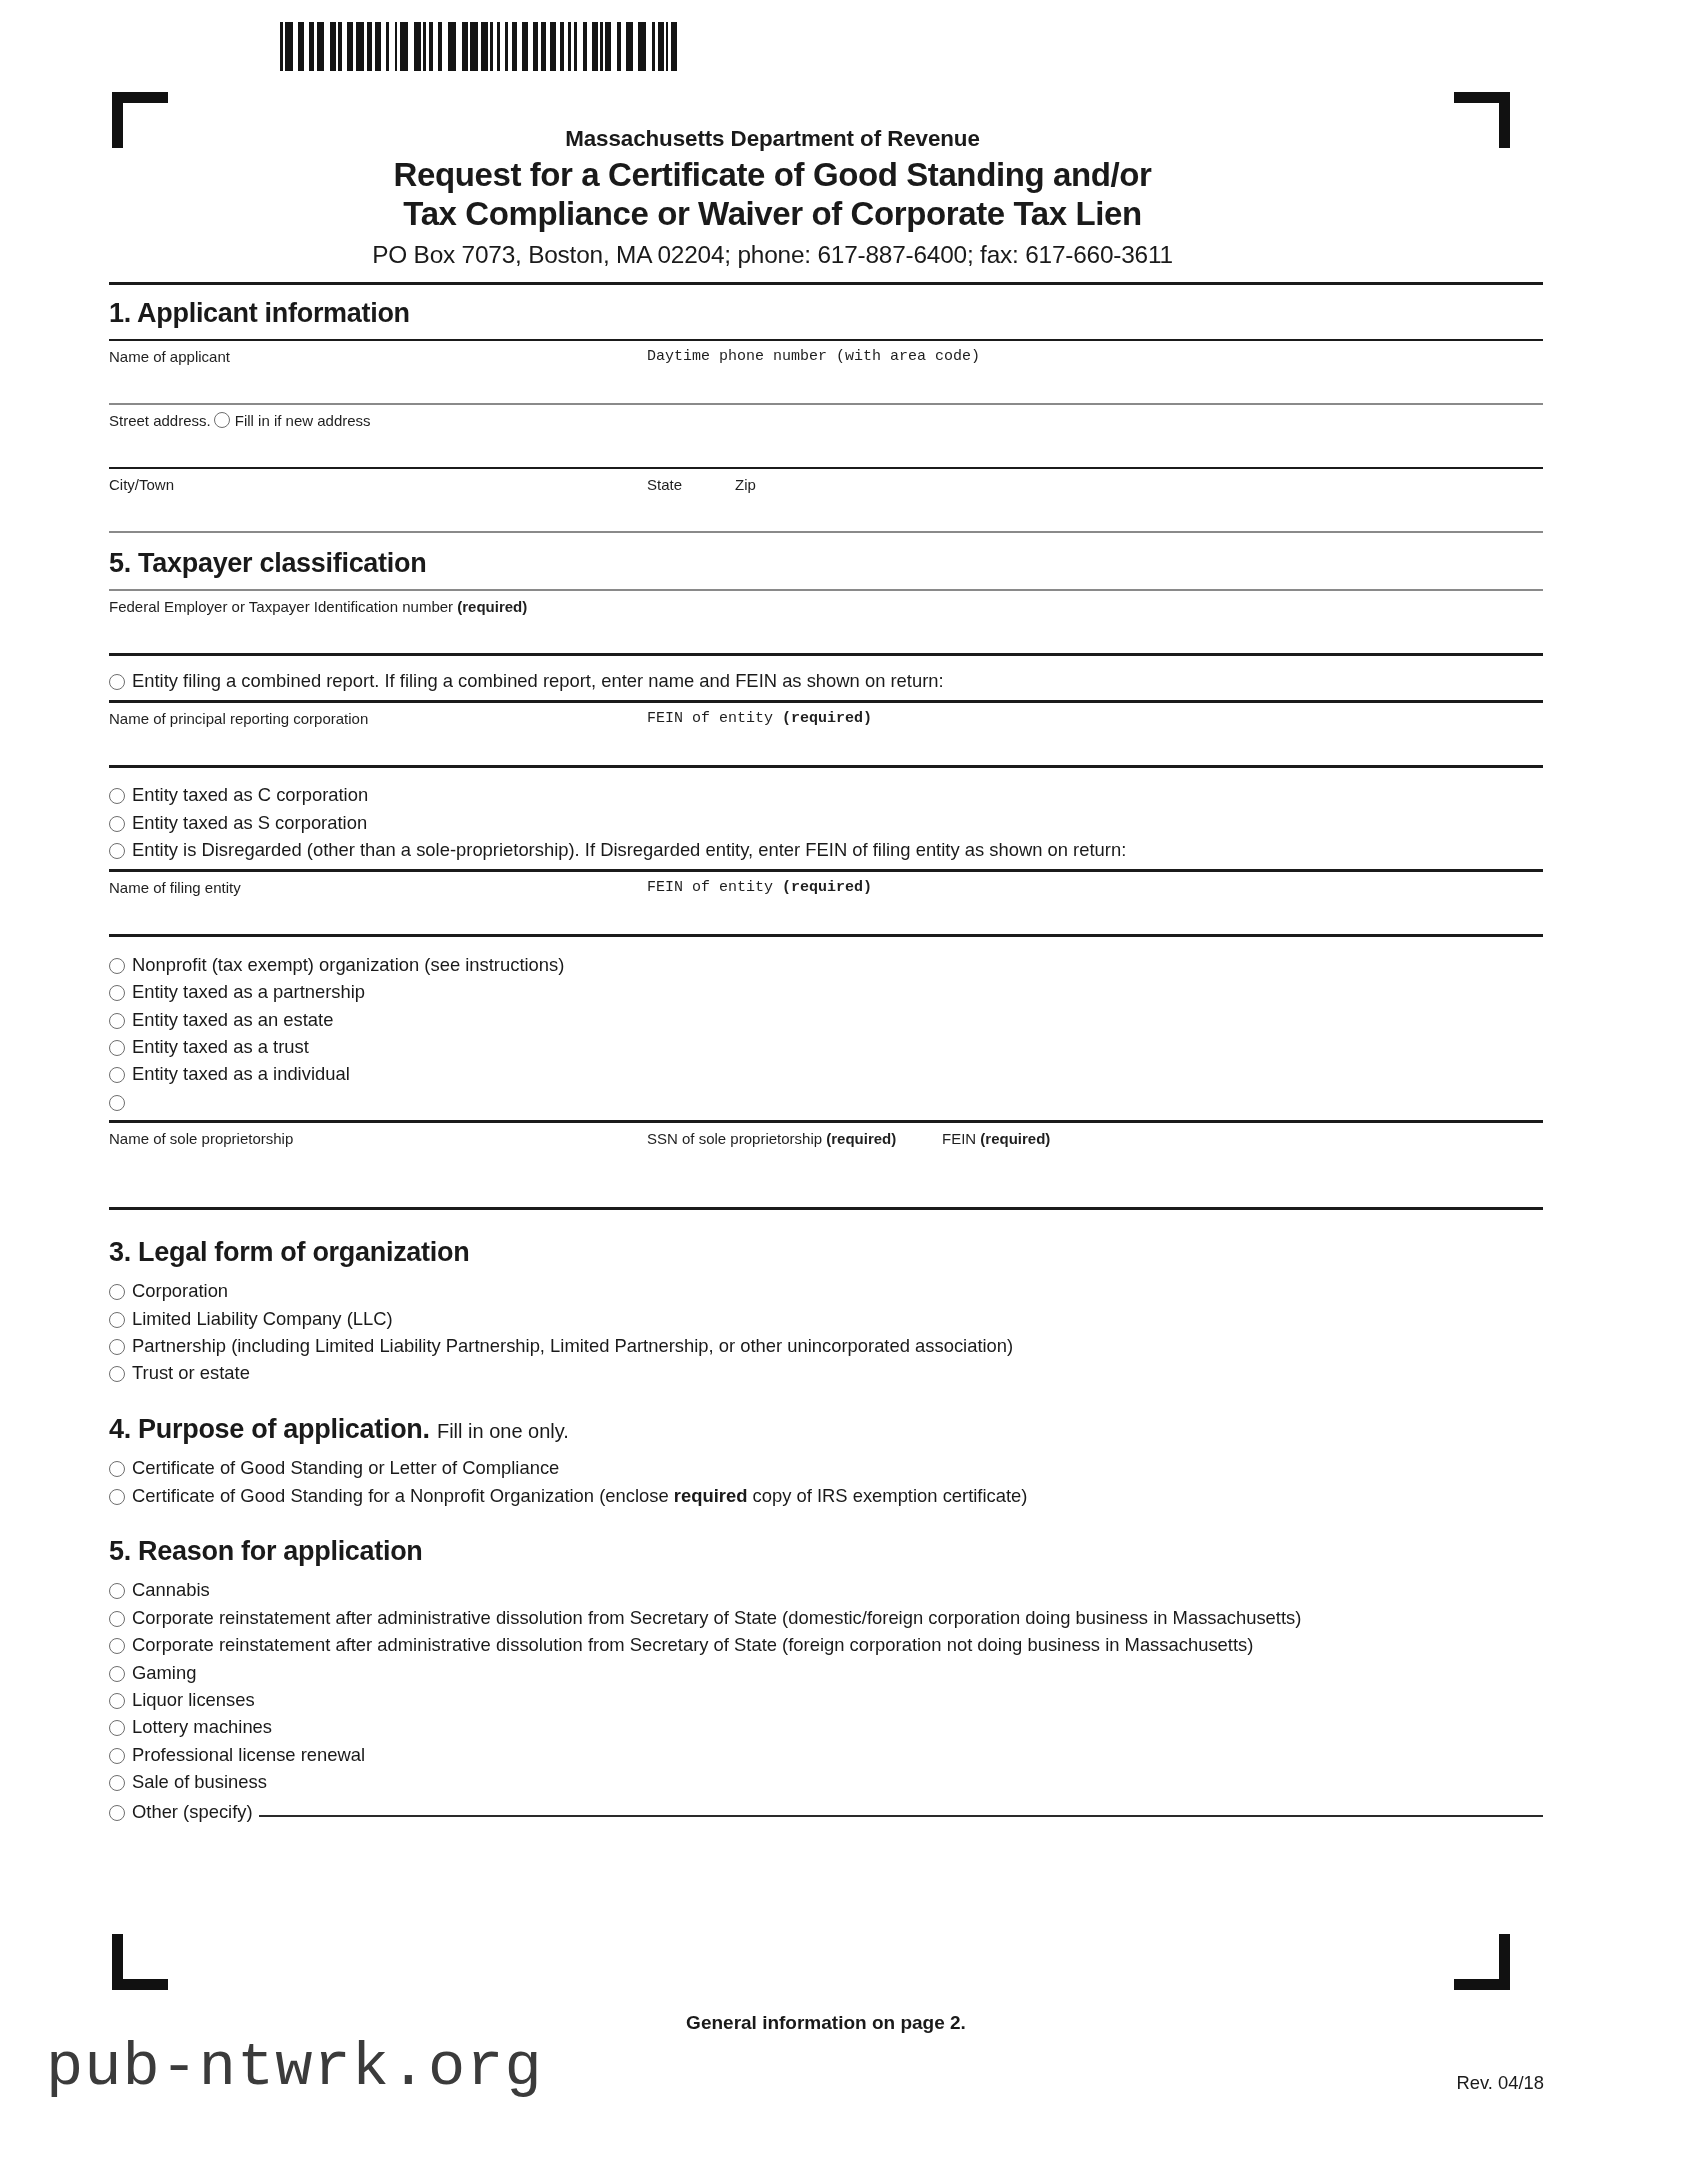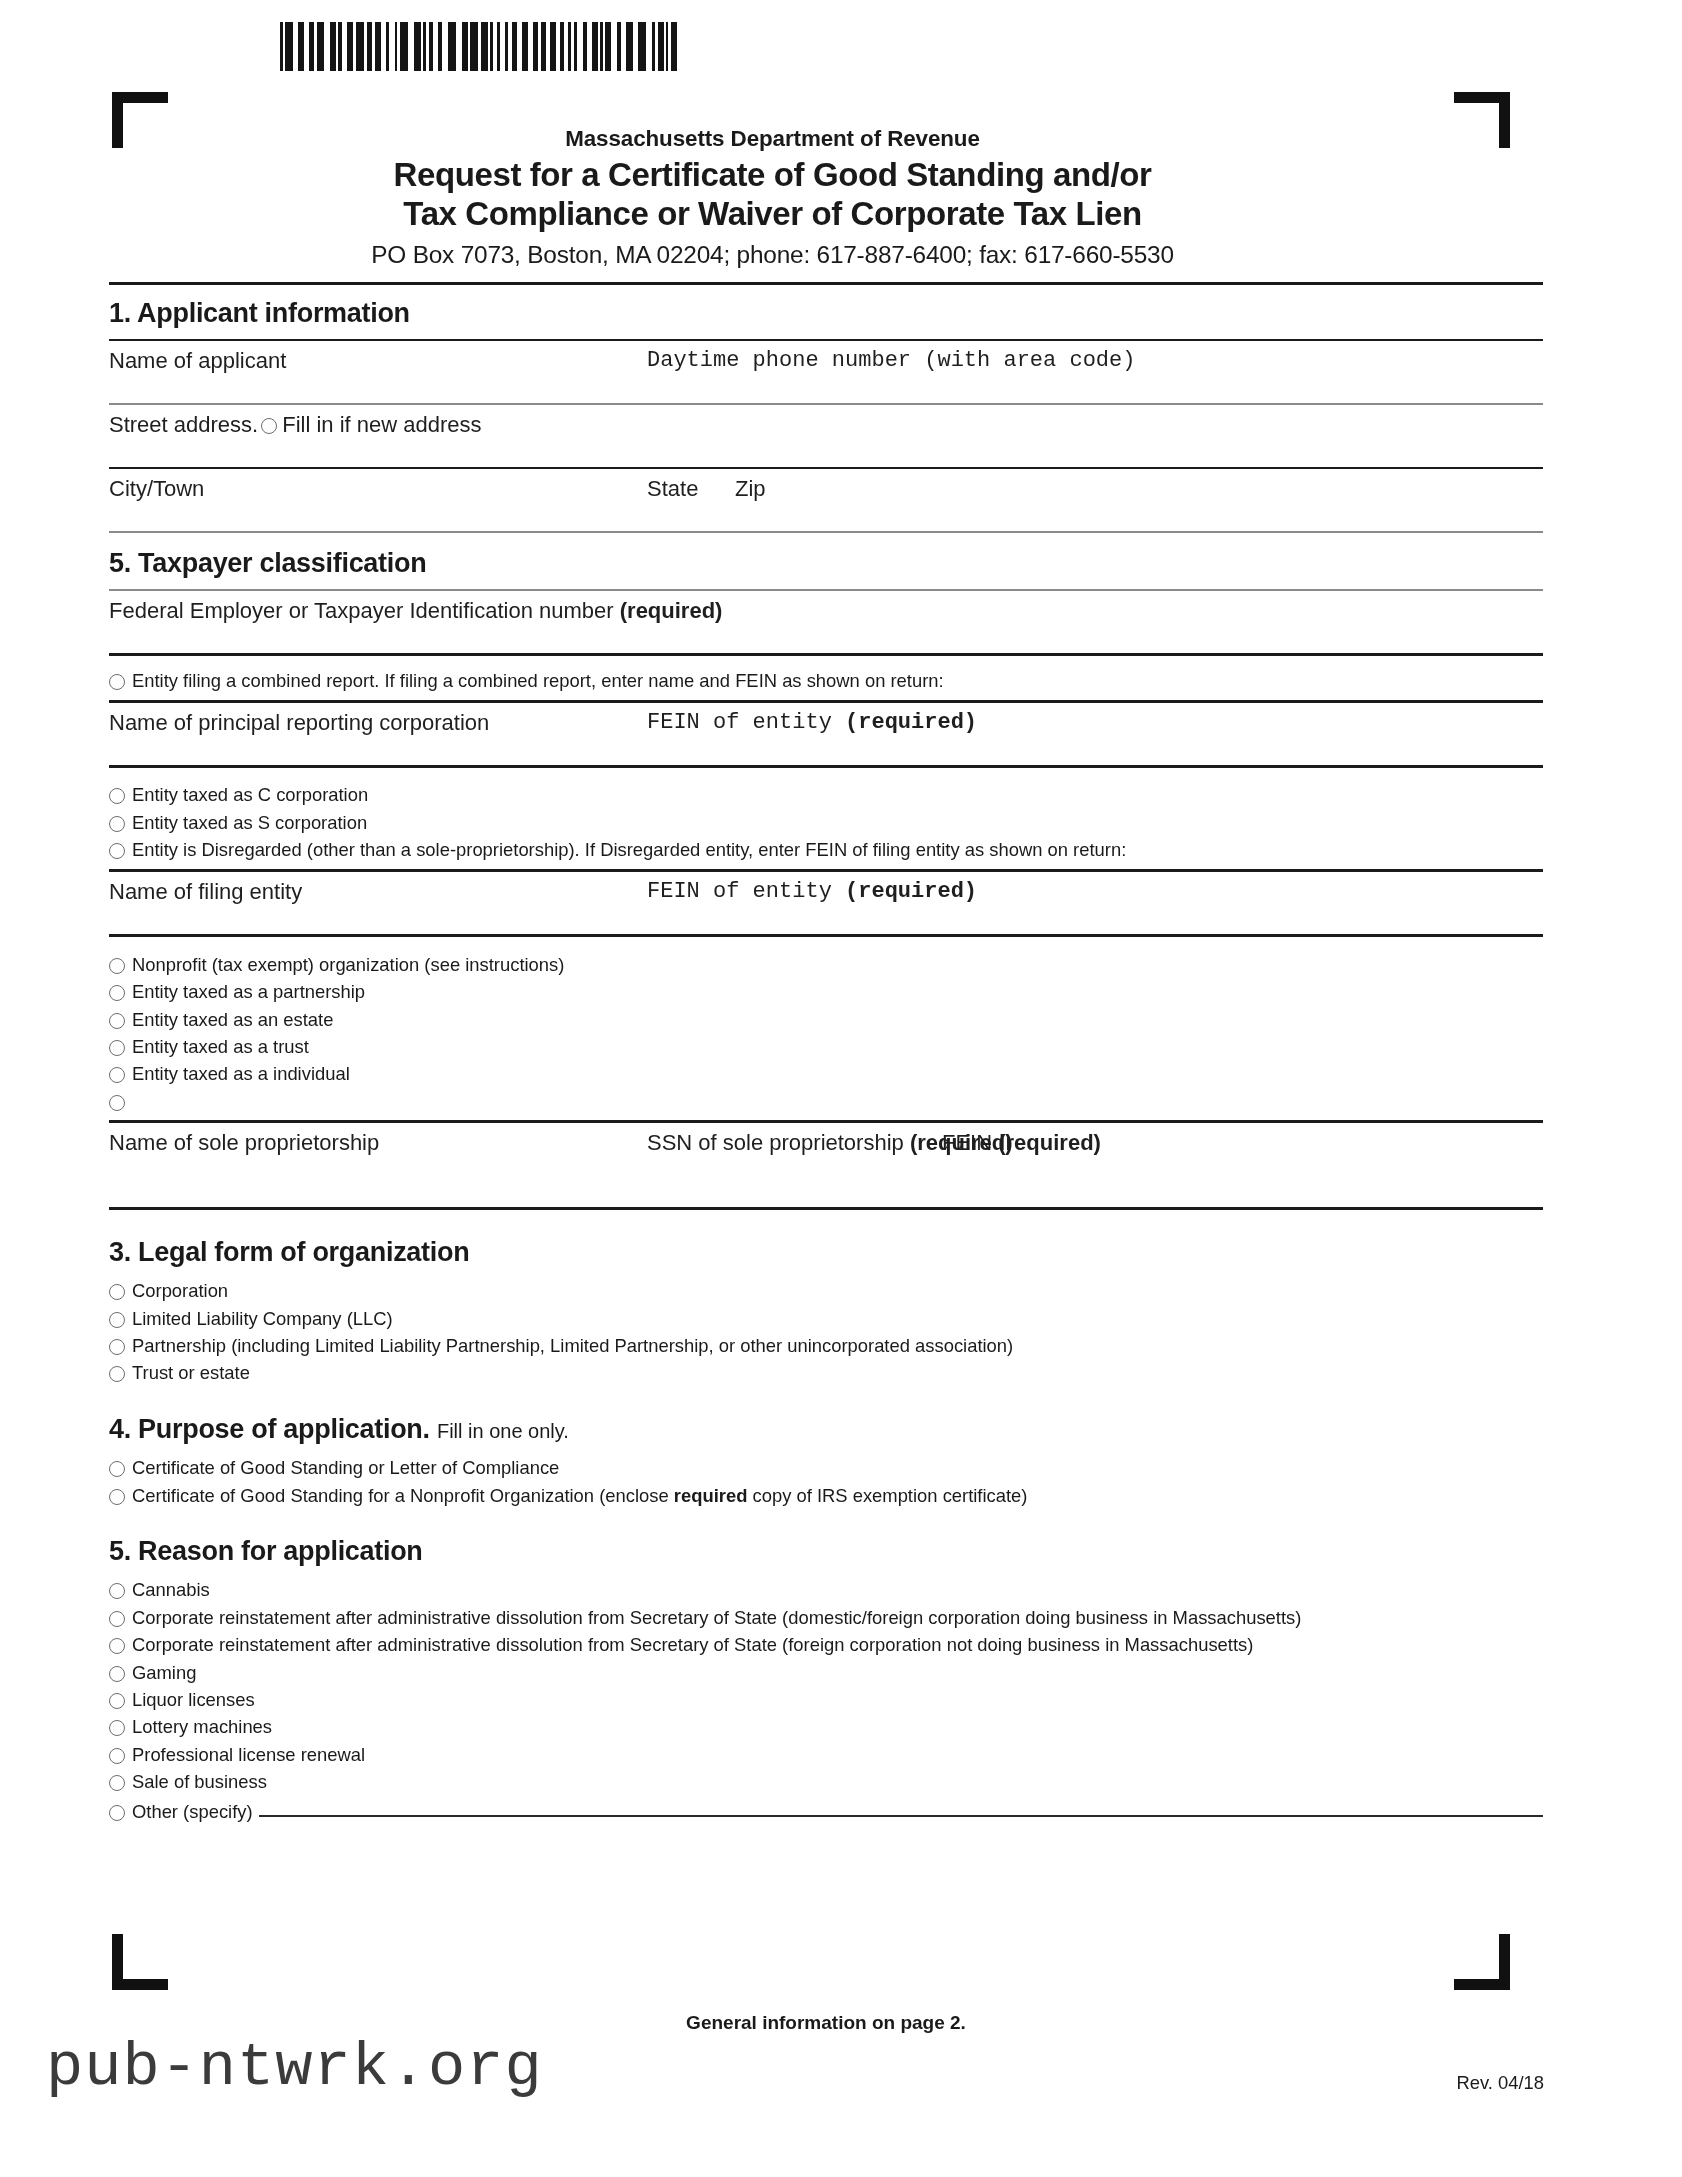--- a/index.html
+++ b/index.html
@@ -107,21 +107,21 @@
   .sec-head .sub {
     font-size: 20px;
     font-weight: normal;
     letter-spacing: 0;
   }
 
   
   .caption-row {
     position: relative;
     height: 62px;
-    font-size: 22px;
+    font-size: 15px;
     color: #1f1f1f;
   }
   .caption-row > span {
     position: absolute;
     top: 7px;
     white-space: nowrap;
   }
   .cap-a { left: 0; }
   .cap-b { left: 538px; font-family: Liberation Mono, monospace; }
   .cap-c { left: 538px; }
@@ -320,21 +320,21 @@
       <i class="v"></i>
       <i class="h"></i>
     </div>
 
   <div class="header">
     <div class="agency">Massachusetts Department of Revenue</div>
     <div class="form-title">
       <div>Request for a Certificate of Good Standing and/or</div>
       <div>Tax Compliance or Waiver of Corporate Tax Lien</div>
     </div>
-    <div class="addr-line">PO Box 7073, Boston, MA 02204; phone: 617-887-6400; fax: 617-660-5530</div>
+    <div class="addr-line">PO Box 7073, Boston, MA 02204; phone: 617-887-6400; fax: 617-660-3611</div>
   </div>
 
   <div class="body">
 
     <div class="rule thick"></div>
     <div style="height:12px"></div>
     <h2 class="sec-head">1. Applicant information</h2>
     <div style="height:10px"></div>
     <div class="rule med"></div>
     <div class="caption-row">

